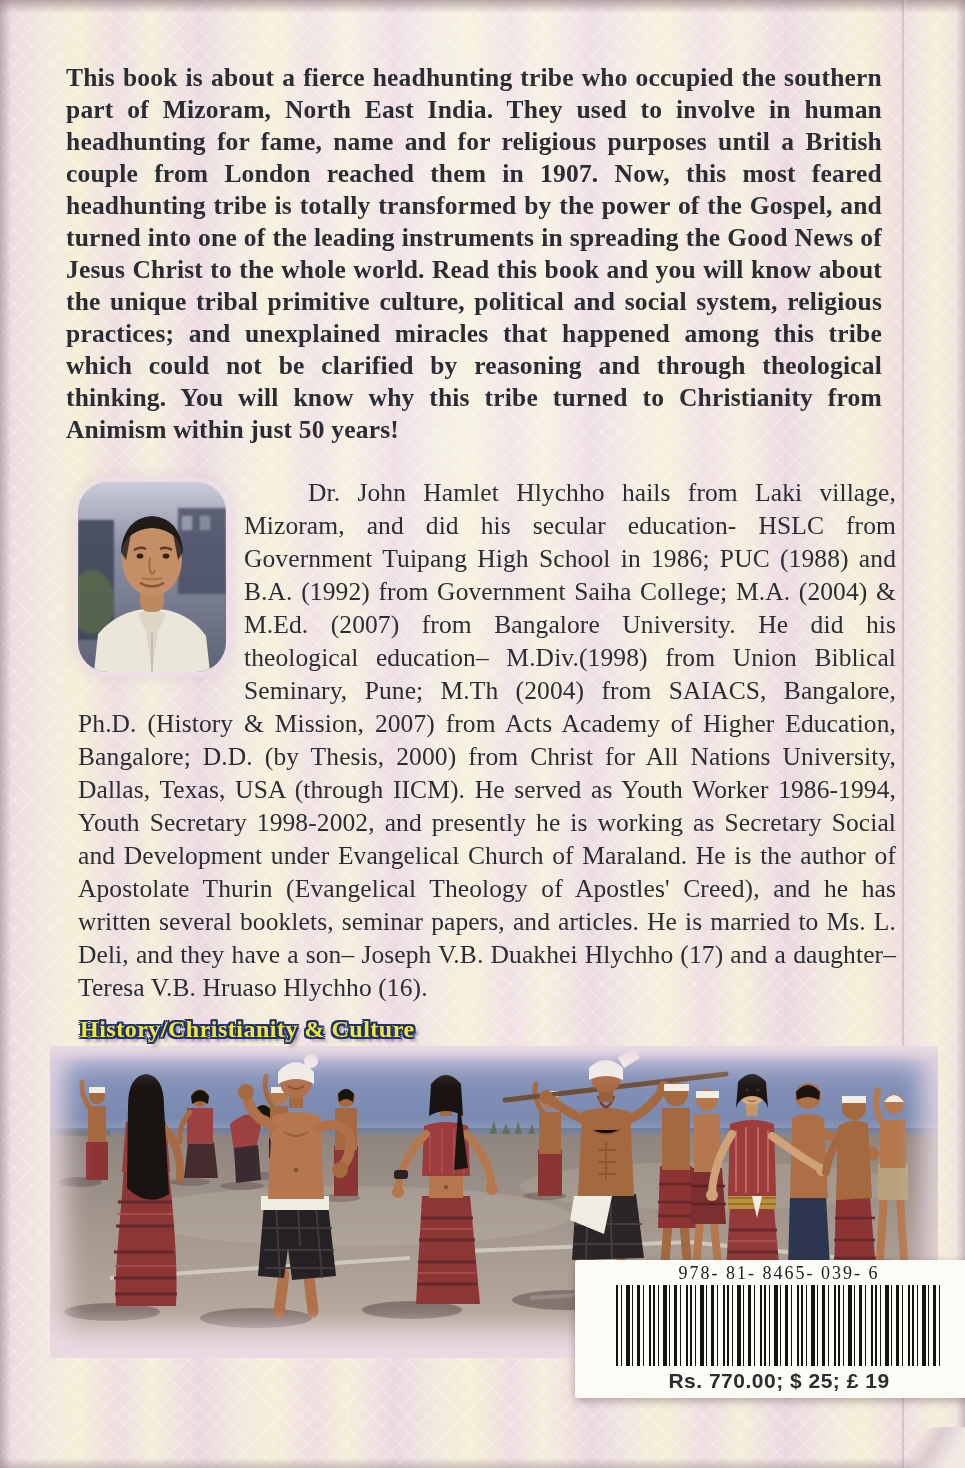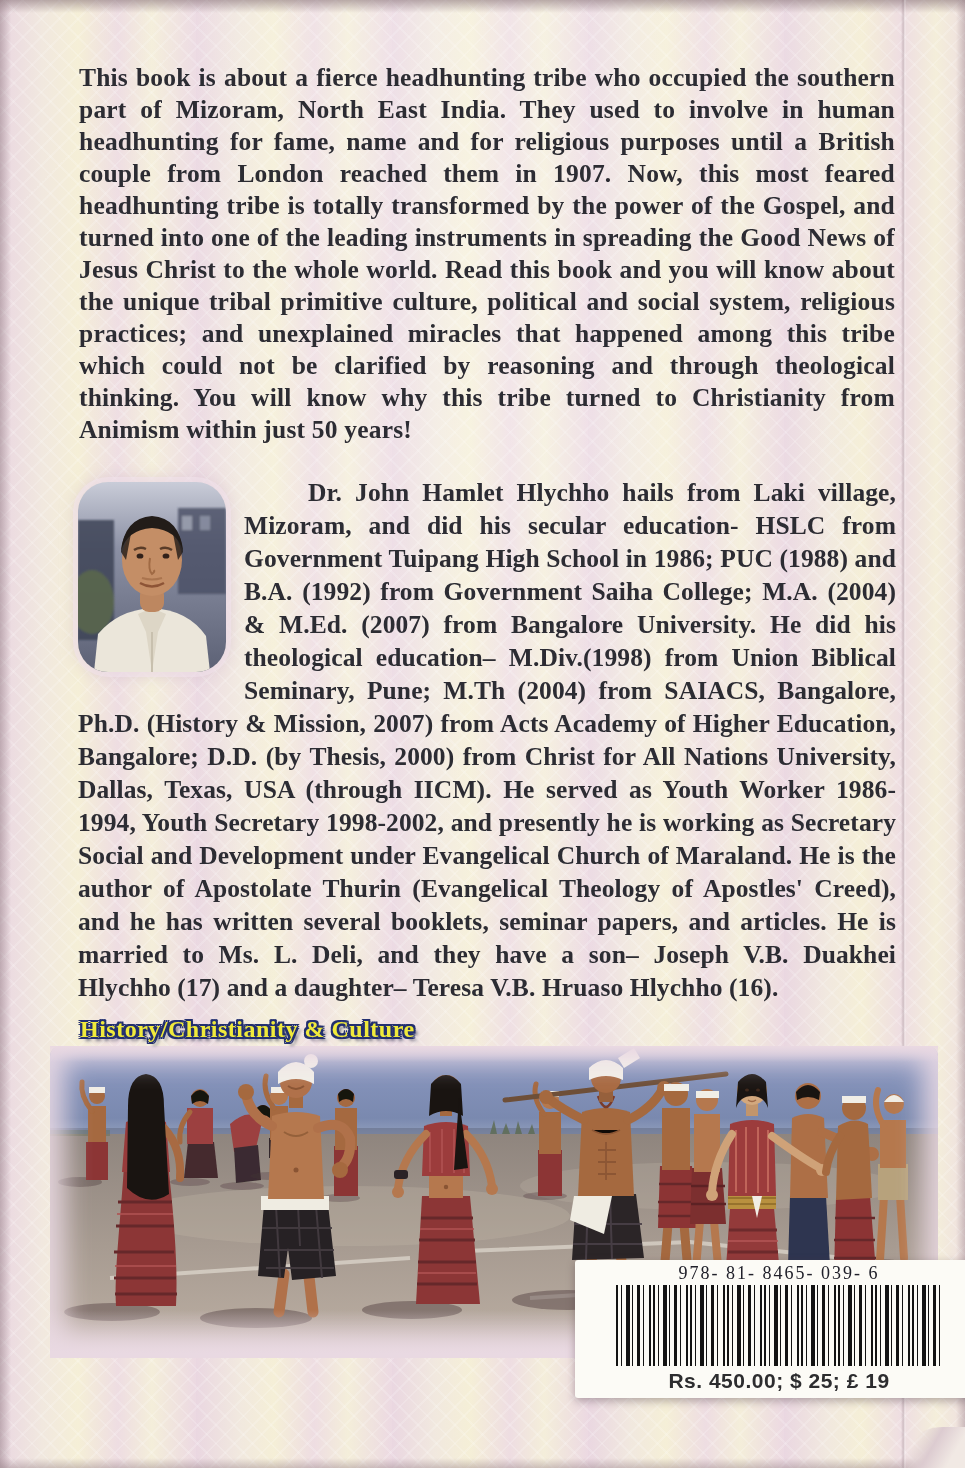--- a/index.html
+++ b/index.html
@@ -19,27 +19,27 @@
   .edge-top{position:absolute;top:0;left:0;right:0;height:13px;background:linear-gradient(rgba(134,112,118,.55),rgba(134,112,118,0));}
   .edge-left{position:absolute;top:0;left:0;bottom:0;width:11px;background:linear-gradient(90deg,rgba(146,124,130,.5),rgba(146,124,130,0));}
   .edge-right{position:absolute;top:0;right:0;bottom:0;width:9px;background:linear-gradient(-90deg,rgba(150,128,134,.4),rgba(150,128,134,0));}
   .edge-bottom{position:absolute;left:0;right:0;bottom:0;height:10px;background:linear-gradient(rgba(146,124,130,0),rgba(146,124,130,.4));}
   .crease{position:absolute;top:0;bottom:0;left:901px;width:5px;
     background:linear-gradient(90deg,rgba(255,255,255,0),rgba(122,102,110,.28) 45%,rgba(255,255,255,.3) 80%,rgba(255,255,255,0));}
   .corner-fold{position:absolute;right:-3px;bottom:-3px;width:70px;height:44px;border-top-left-radius:60px;
     background:linear-gradient(300deg,#f1e9e4 25%,#dccbd0 52%,rgba(220,203,208,0) 74%);}
 
   .synopsis{
-    position:absolute;left:79px;top:62px;width:816px;
+    position:absolute;left:66px;top:62px;width:816px;
     font-weight:600;font-size:25.5px;line-height:32px;color:#2c2c33;
     text-align:justify;letter-spacing:.2px;
   }
   .bio{
     position:absolute;left:78px;top:476px;width:818px;margin:0;
-    font-weight:700;font-size:25.5px;line-height:33px;color:#2c2c33;
+    font-weight:400;font-size:25.5px;line-height:33px;color:#2c2c33;
     text-align:justify;text-indent:64px;letter-spacing:.1px;
   }
   .portrait{
     float:left;width:148px;height:190px;border-radius:30px;overflow:hidden;
     margin:6px 18px 6px 0;position:relative;
     box-shadow:0 0 0 5px rgba(242,228,236,.55), 0 0 14px 4px rgba(210,185,200,.5);
   }
   .portrait svg{display:block;}
 
   .genre{
@@ -396,21 +396,21 @@
         <circle cx="804" cy="62" r="12" fill="#a5693f"></circle>
         <rect x="792" y="50" width="24" height="7" fill="#f1eee6"></rect>
       </g>
     </svg>
   </div>
   <div class="photo-fade"></div>
 
   <div class="barcode-label">
     <div class="isbn">978- 81- 8465- 039- 6</div>
     <div class="bars"></div>
-    <div class="price">Rs. 450.00; $ 25; £ 19</div>
+    <div class="price">Rs. 770.00; $ 25; £ 19</div>
   </div>
 
   <div class="edge-top"></div>
   <div class="edge-left"></div>
   <div class="edge-right"></div>
   <div class="edge-bottom"></div>
   <div class="crease"></div>
   <div class="corner-fold"></div>
 </div>
 

